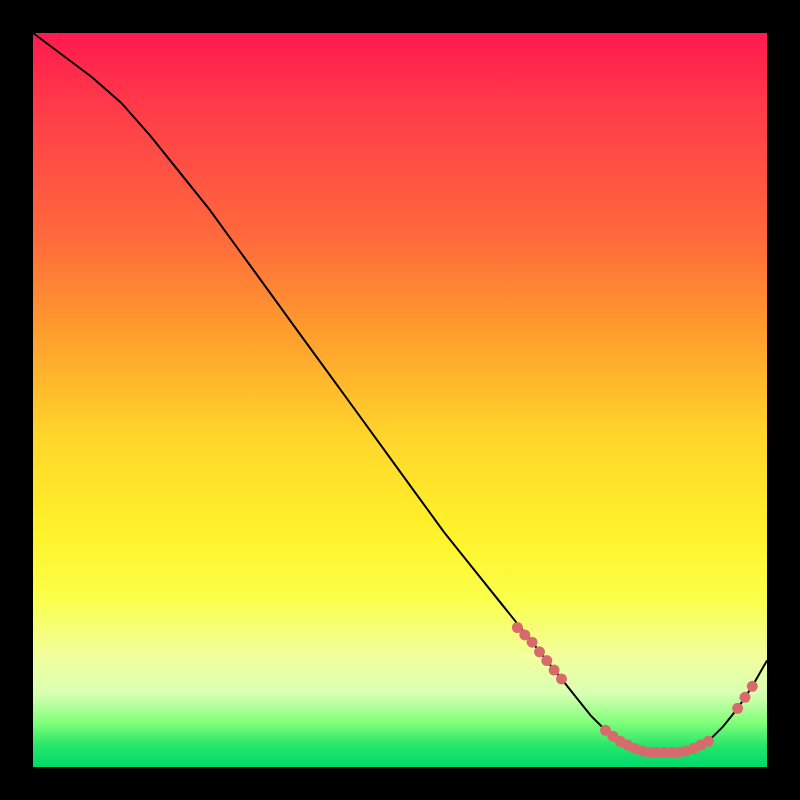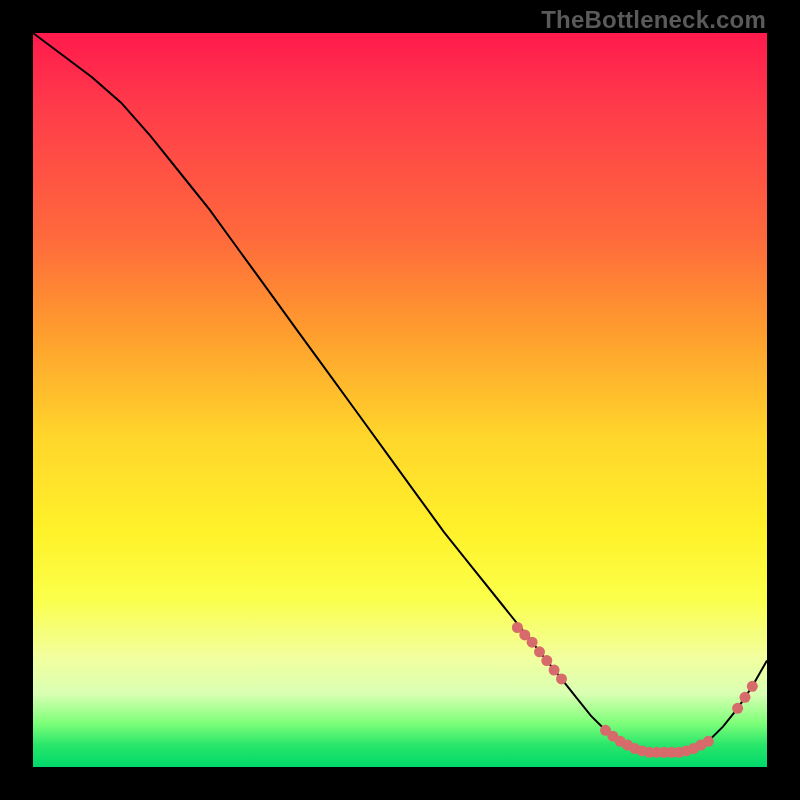--- a/index.html
+++ b/index.html
@@ -93,14 +93,13 @@
           <circle cx="653.3" cy="717.9" r="5.5" fill="#d76a6a"></circle>
           <circle cx="660.6" cy="715.6" r="5.5" fill="#d76a6a"></circle>
           <circle cx="667.9" cy="712.0" r="5.5" fill="#d76a6a"></circle>
           <circle cx="675.3" cy="708.3" r="5.5" fill="#d76a6a"></circle>
           <circle cx="704.6" cy="675.3" r="5.5" fill="#d76a6a"></circle>
           <circle cx="712.0" cy="664.3" r="5.5" fill="#d76a6a"></circle>
           <circle cx="719.3" cy="653.3" r="5.5" fill="#d76a6a"></circle>
         </g>
     </svg>
   </div>
-  <div class="watermark">TheBottleneck.com</div>
 </div>
 
 </body></html>

